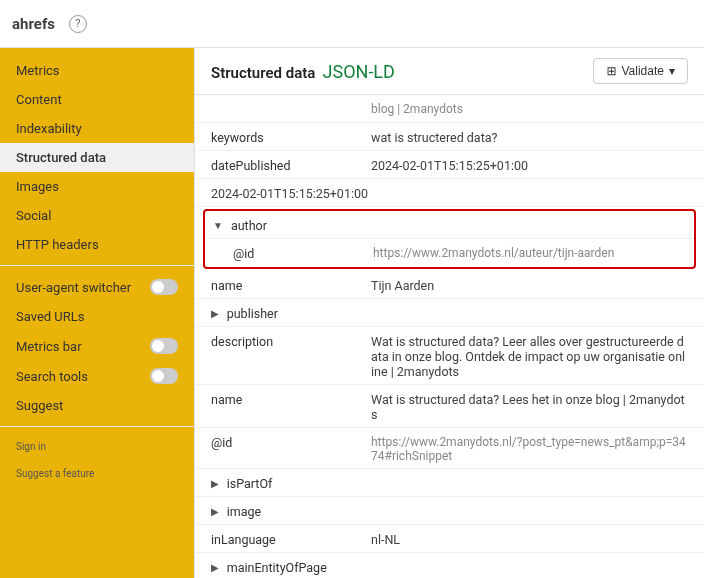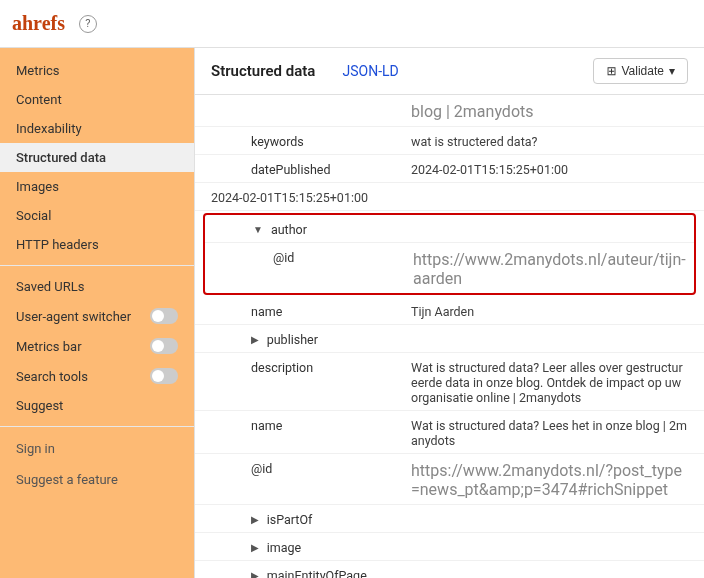--- a/index.html
+++ b/index.html
@@ -23,24 +23,23 @@
       background: #fff;
       height: 48px;
       flex-shrink: 0;
     }
     .logo {
       display: flex;
       align-items: center;
       gap: 6px;
     }
     .logo-text {
-      font-size: 20px;
+      font-size: 15px;
       font-weight: 700;
-      color: #c2410c;
-      font-family: Liberation Serif, serif;
+      color: #404040;
     }
     .help-icon {
       width: 18px;
       height: 18px;
       border-radius: 50%;
       border: 1px solid #999;
       display: flex;
       align-items: center;
       justify-content: center;
       color: #666;
@@ -54,21 +53,21 @@
       display: flex;
       flex: 1;
       overflow: hidden;
     }
 
     
     .sidebar {
       width: 195px;
       flex-shrink: 0;
       border-right: 1px solid #e0e0e0;
-      background: #fdba74;
+      background: #eab308;
       overflow-y: auto;
       padding: 8px 0;
     }
     .sidebar-item {
       padding: 7px 16px;
       cursor: pointer;
       color: #333;
       font-size: 13px;
       display: flex;
       align-items: center;
@@ -98,21 +97,21 @@
       background: #fff;
       border-radius: 50%;
       position: absolute;
       top: 2px;
       left: 2px;
       transition: left 0.15s;
     }
     .sidebar-bottom {
       padding: 8px 16px;
       color: #555;
-      font-size: 13px;
+      font-size: 10px;
       cursor: pointer;
     }
 
     
     .content-area {
       flex: 1;
       display: flex;
       flex-direction: column;
       overflow: hidden;
     }
@@ -125,23 +124,23 @@
       padding: 10px 16px;
       border-bottom: 1px solid #e0e0e0;
       flex-shrink: 0;
     }
     .content-title {
       font-size: 15px;
       font-weight: 600;
       color: #222;
     }
     .content-subtitle {
-      font-size: 14px;
-      color: #1d4ed8;
-      margin-left: 24px;
+      font-size: 18px;
+      color: #15803d;
+      margin-left: 4px;
     }
     .validate-btn {
       display: flex;
       align-items: center;
       gap: 5px;
       padding: 5px 12px;
       border: 1px solid #ccc;
       border-radius: 4px;
       background: #fff;
       cursor: pointer;
@@ -161,41 +160,40 @@
       padding: 5px 16px;
       border-bottom: 1px solid #f0f0f0;
       min-height: 28px;
     }
     .data-key {
       width: 160px;
       flex-shrink: 0;
       color: #333;
       font-size: 12.5px;
       padding-top: 2px;
-      margin-left: 40px;
     }
     .data-key.indented {
       padding-left: 20px;
     }
     .data-key.expand {
       display: flex;
       align-items: center;
       gap: 4px;
     }
     .data-value {
       flex: 1;
       color: #404040;
       font-size: 12.5px;
       word-break: break-all;
       padding-top: 2px;
     }
     .data-value.link {
       color: #888;
       text-decoration: none;
-      font-size: 16px;
+      font-size: 12px;
     }
     .expand-icon {
       font-size: 10px;
       color: #555;
       margin-right: 4px;
     }
 
     
     .data-table::-webkit-scrollbar {
       width: 6px;
@@ -239,27 +237,27 @@
           <span>Images</span>
         </div>
         <div class="sidebar-item">
           <span>Social</span>
         </div>
         <div class="sidebar-item">
           <span>HTTP headers</span>
         </div>
         <div class="sidebar-divider"></div>
         <div class="sidebar-item">
-          <span>Saved URLs</span>
-        </div>
-        <div class="sidebar-item">
           <span>User-agent switcher</span>
           <div class="toggle-switch">
             <div class="toggle-knob"></div>
           </div>
+        </div>
+        <div class="sidebar-item">
+          <span>Saved URLs</span>
         </div>
         <div class="sidebar-item">
           <span>Metrics bar</span>
           <div class="toggle-switch">
             <div class="toggle-knob"></div>
           </div>
         </div>
         <div class="sidebar-item">
           <span>Search tools</span>
           <div class="toggle-switch">
@@ -349,20 +347,24 @@
           <div class="data-value"></div>
         </div>
         <div class="data-row">
           <div class="data-key expand">
             <span class="expand-icon">▶</span>
             <span>image</span>
           </div>
           <div class="data-value"></div>
         </div>
         <div class="data-row">
+          <div class="data-key">inLanguage</div>
+          <div class="data-value">nl-NL</div>
+        </div>
+        <div class="data-row">
           <div class="data-key expand">
             <span class="expand-icon">▶</span>
             <span>mainEntityOfPage</span>
           </div>
           <div class="data-value"></div>
         </div>
       </div>
   </div>
 
 </div>

